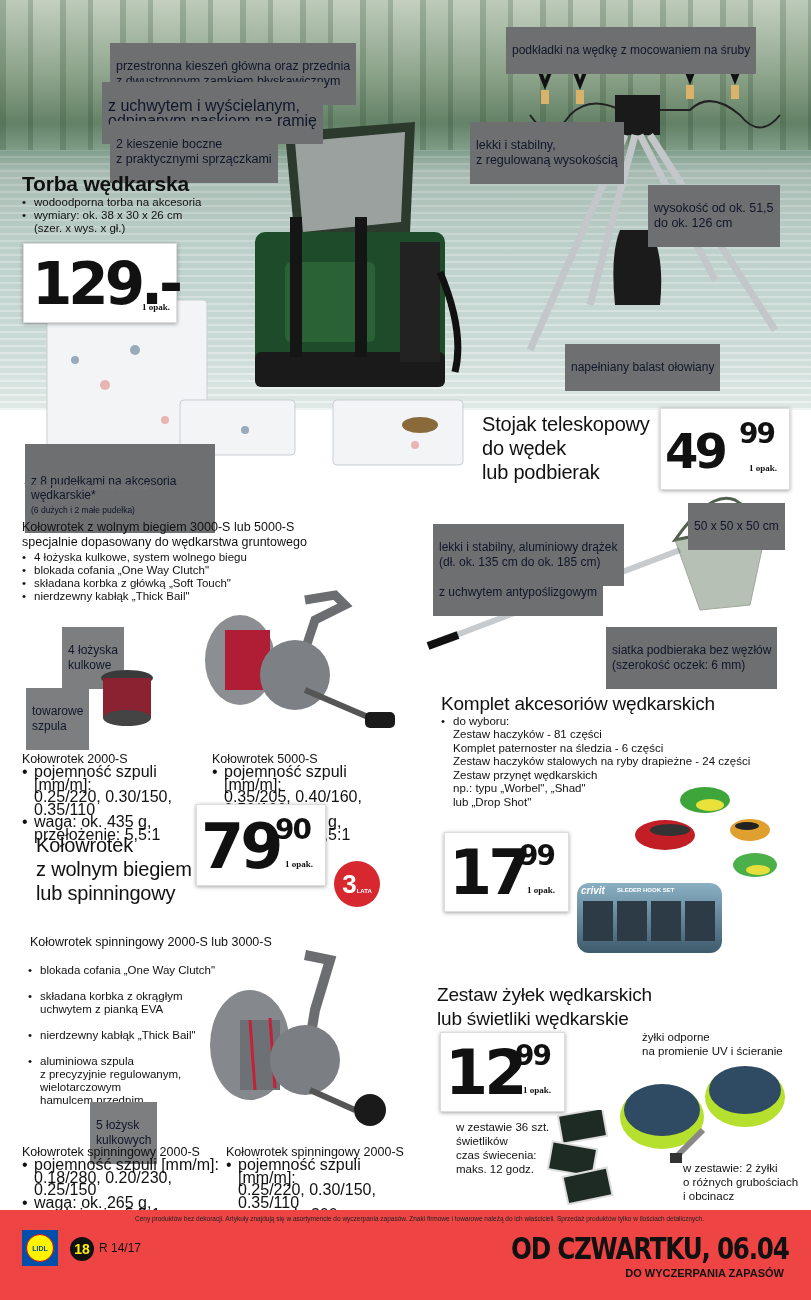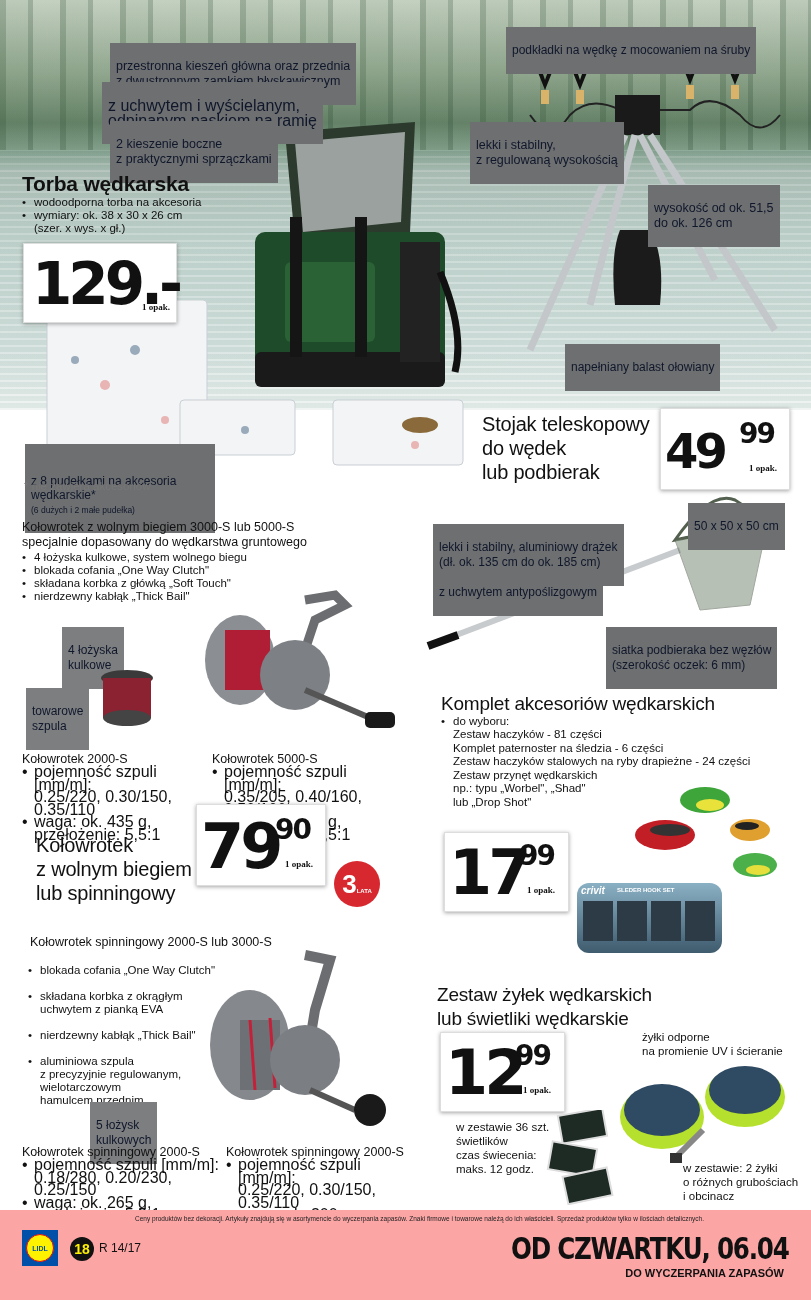--- a/index.html
+++ b/index.html
@@ -14,21 +14,21 @@
 .title-lg{font-size:20px;line-height:24px;font-weight:400}
 .bullets{font-size:11.5px;line-height:13px}
 .bullets li{list-style:none;padding-left:12px;position:relative}
 .bullets li:before{content:"•";position:absolute;left:0}
 .price-box{background:#fff;box-shadow:0 1px 4px rgba(0,0,0,.35);border:1px solid #ddd}
 .price-main{font-weight:900;font-family:"DejaVu Sans",sans-serif;letter-spacing:-4px;color:#111}
 .price-sup{font-weight:900;font-family:"DejaVu Sans",sans-serif;letter-spacing:-2px}
 .unit{font-size:9px;font-family:"Liberation Serif",serif;font-weight:700}
 .spec-title{font-weight:400;font-size:12.5px}
 .spec{font-size:16px;line-height:12.5px;font-family:"Liberation Sans Narrow","Liberation Sans",sans-serif}
-.footer{left:0;top:1210px;width:811px;height:90px;background:#fca5a5}
+.footer{left:0;top:1210px;width:811px;height:90px;background:#ef4444}
 </style>
 </head>
 <body>
 
 <div class="abs hero">
   <div class="abs trees"></div>
   <div class="abs water"></div>
 </div>
 
 <div class="abs" style="left:225px;top:122px;width:240px;height:280px">

